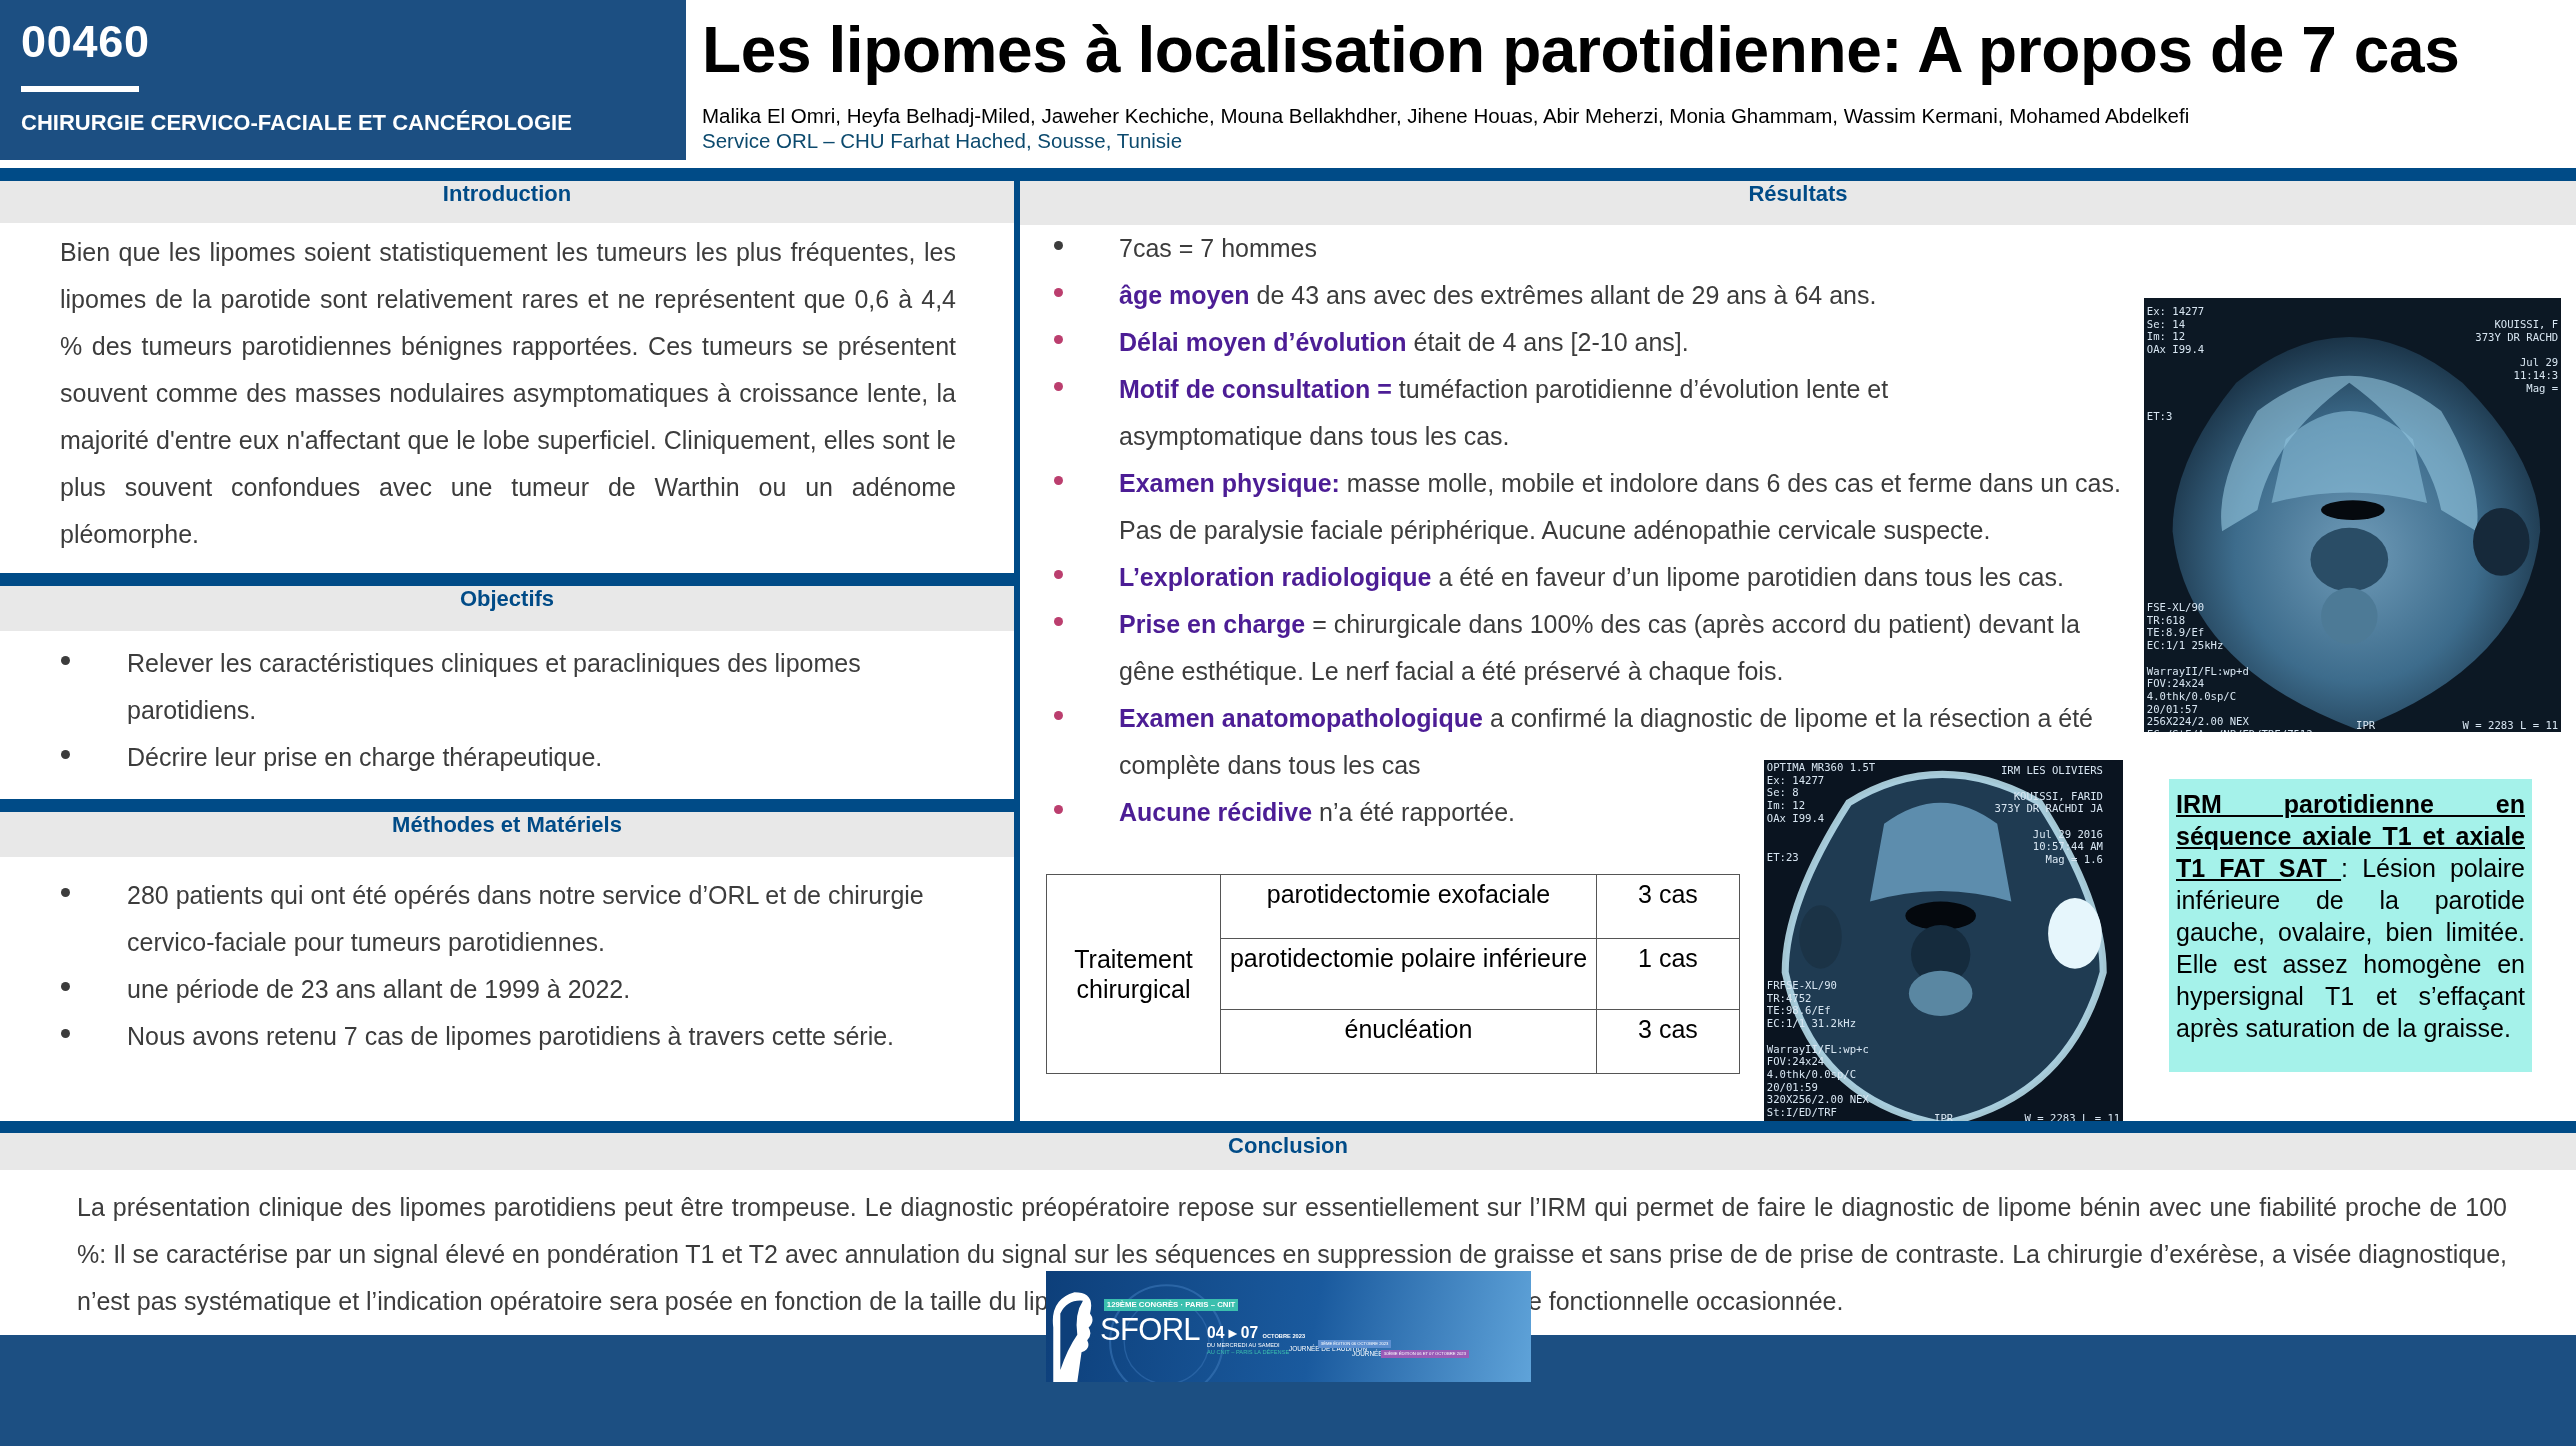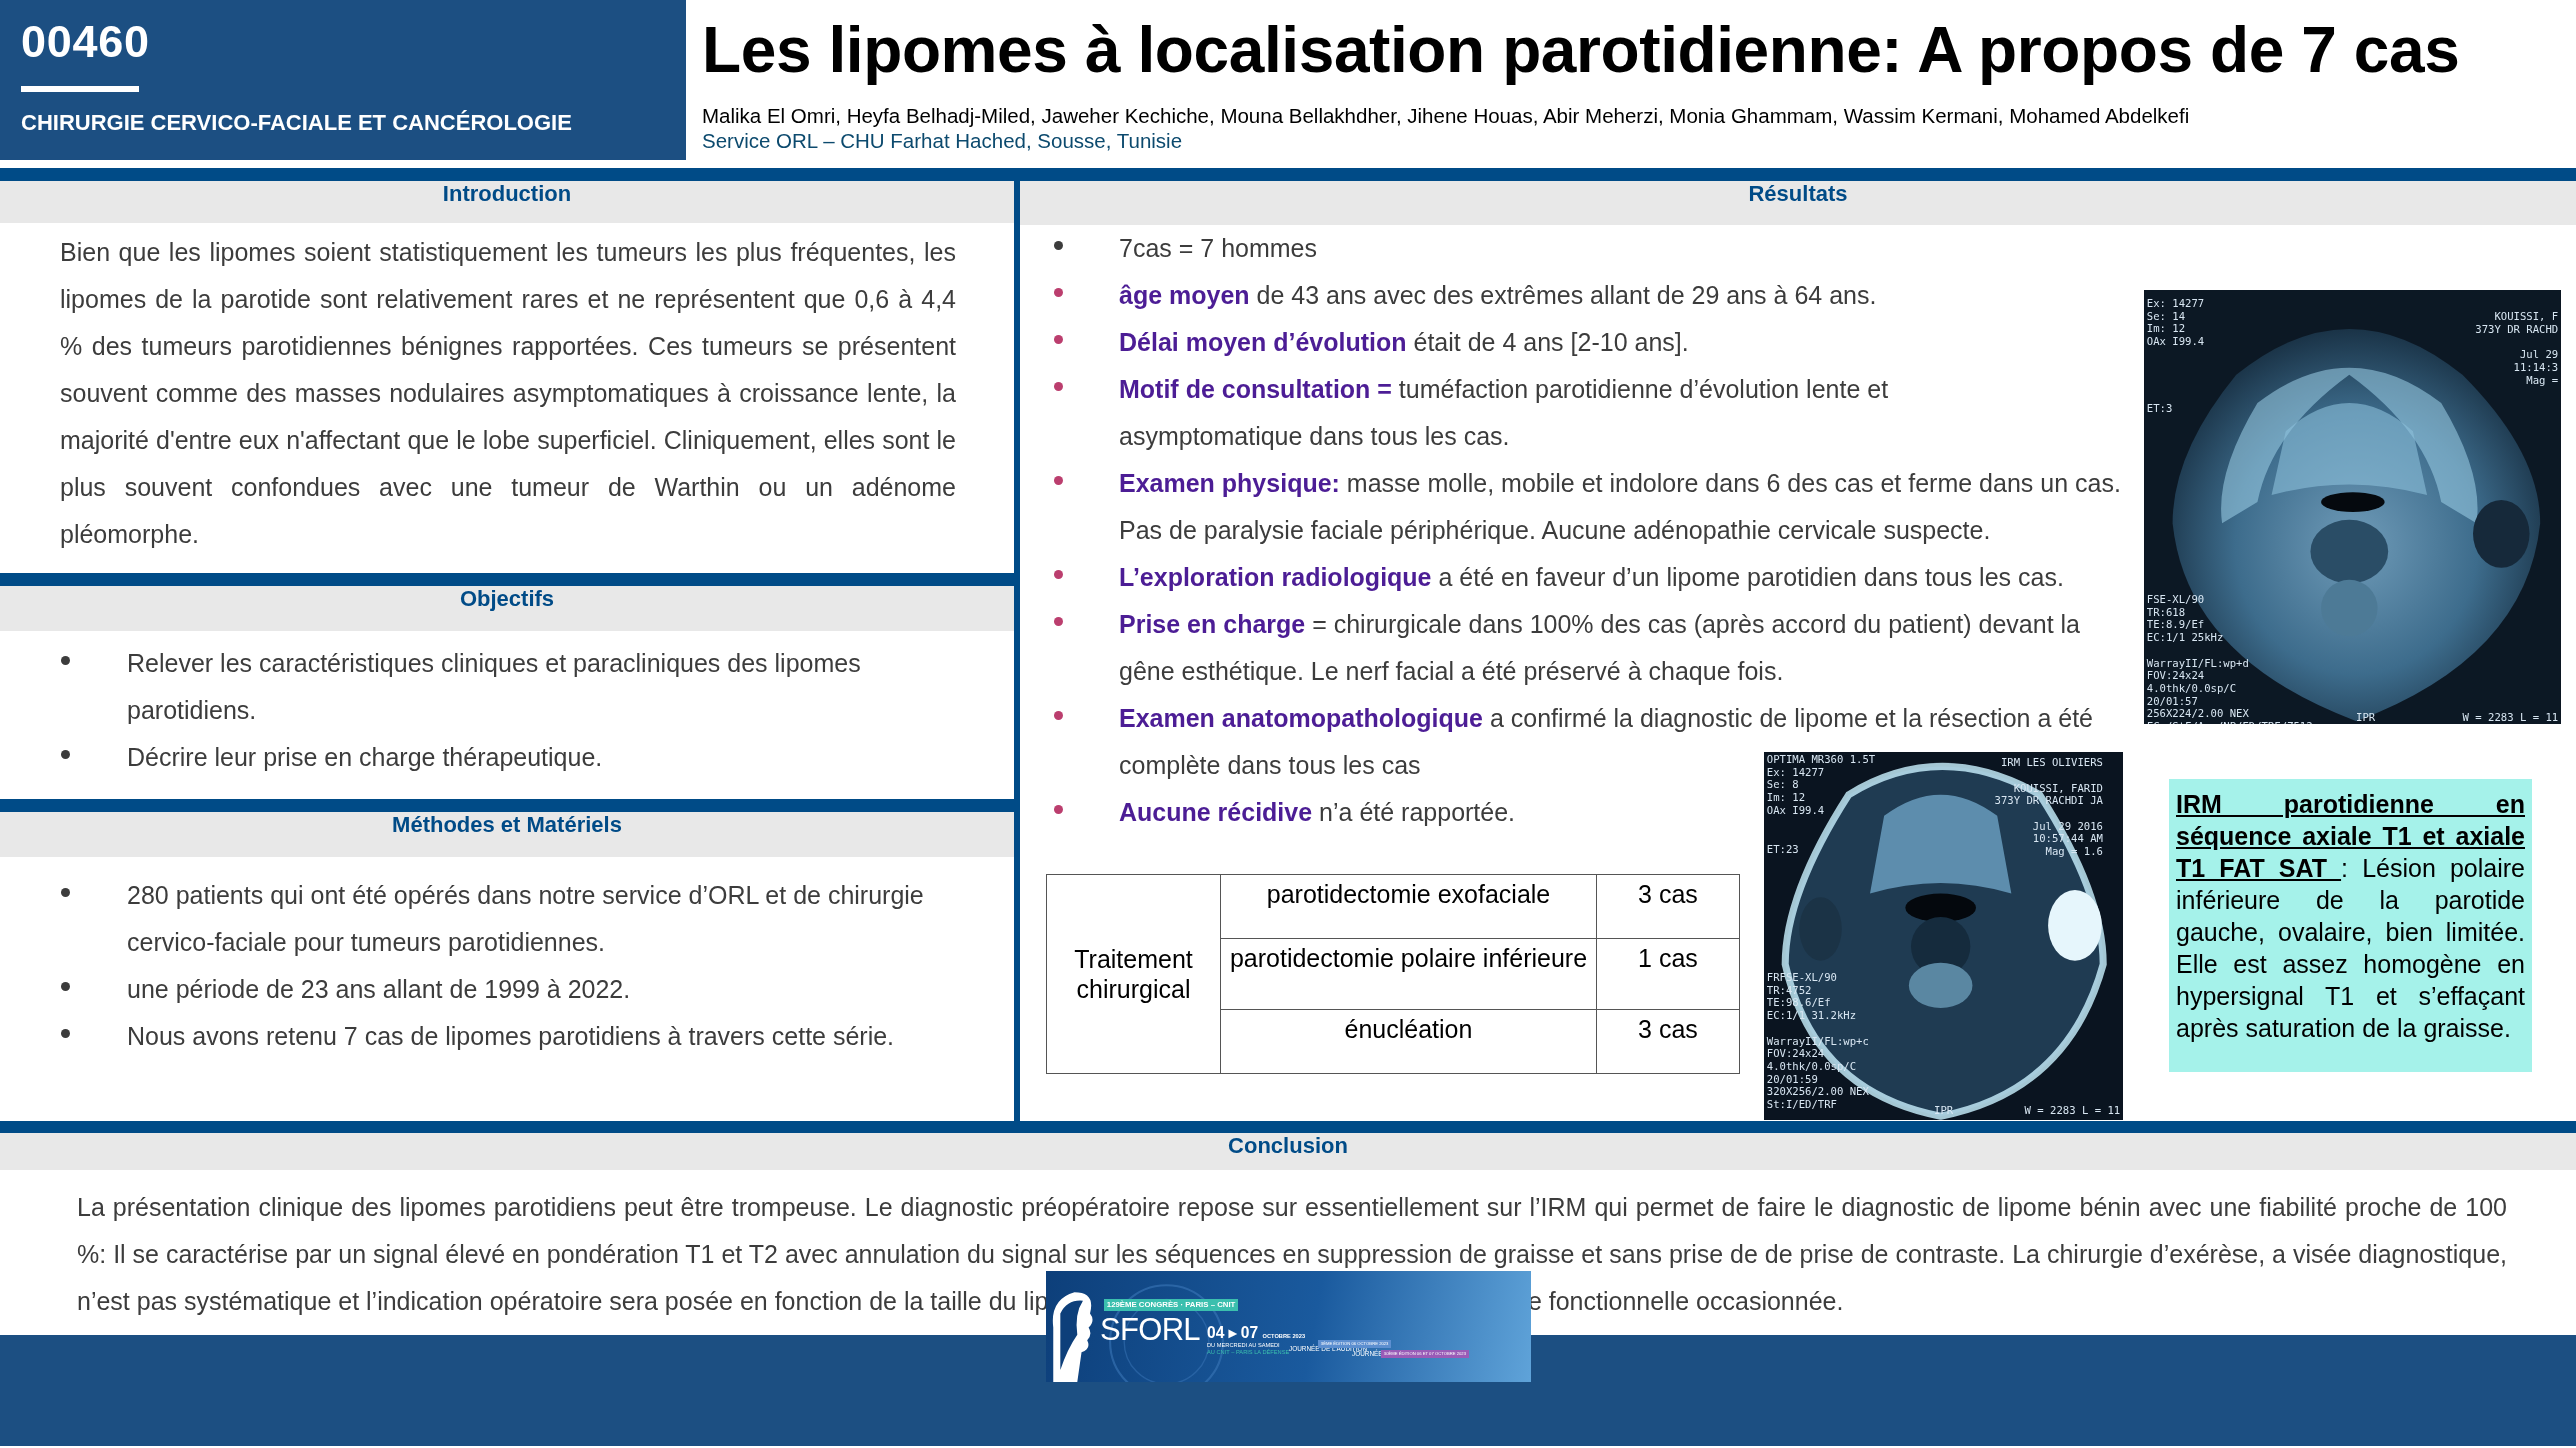--- a/index.html
+++ b/index.html
@@ -27,21 +27,21 @@
   ul.bl { list-style:none; margin:0; padding:0; }
   ul.bl li { position:relative; font-size:25px; line-height:47px; color:#3c3c3c; }
   ul.bl li .dot { position:absolute; width:9.2px; height:9.2px; border-radius:50%; background:#3c3c3c; }
   .pink { color:#4c1d95; font-weight:bold; }
   ul.res li .dot.pink-dot { background:#bb3e6e; }
 
   table.treat { border-collapse:collapse; font-size:25px; color:#000; }
   table.treat td { border:1.4px solid #555; text-align:center; vertical-align:top; padding:4.2px 7px; line-height:30px; }
   table.treat td.lbl { vertical-align:middle; }
 
-  .mri { background:#0b1420; overflow:hidden; }
+  .mri { background:#0b1420; overflow:hidden;margin-top:8px; }
   .mri svg { display:block; }
   .mri-txt { position:absolute; color:#d8e6f2; font-family:"DejaVu Sans Mono", monospace; font-size:10.6px; line-height:12.7px; white-space:pre; }
 
   .caption { left:2169px; top:779px; width:363px; height:293px; background:#a5f2ea; box-sizing:border-box;
              padding:8.5px 7px 7px 7px; font-size:25px; line-height:32px; color:#000; text-align:justify; }
   .caption u { font-weight:bold; }
 
   .footer { left:0; top:1335px; width:2576px; height:111px; background:#1c4f82; }
   .banner { left:1046px; top:1271px; width:485px; height:111px; overflow:hidden;
             background:linear-gradient(100deg,#0d3f7a 0%,#1a5a9e 55%,#5fa3d9 100%); }

